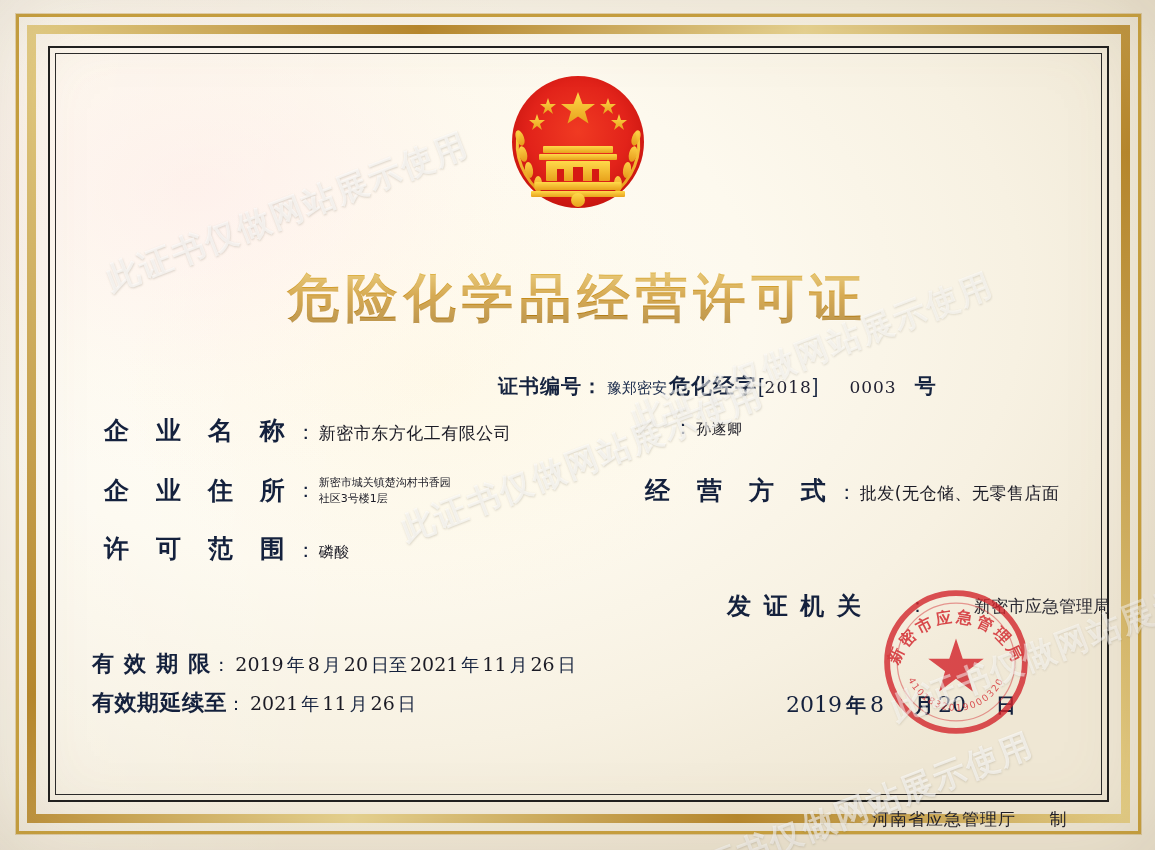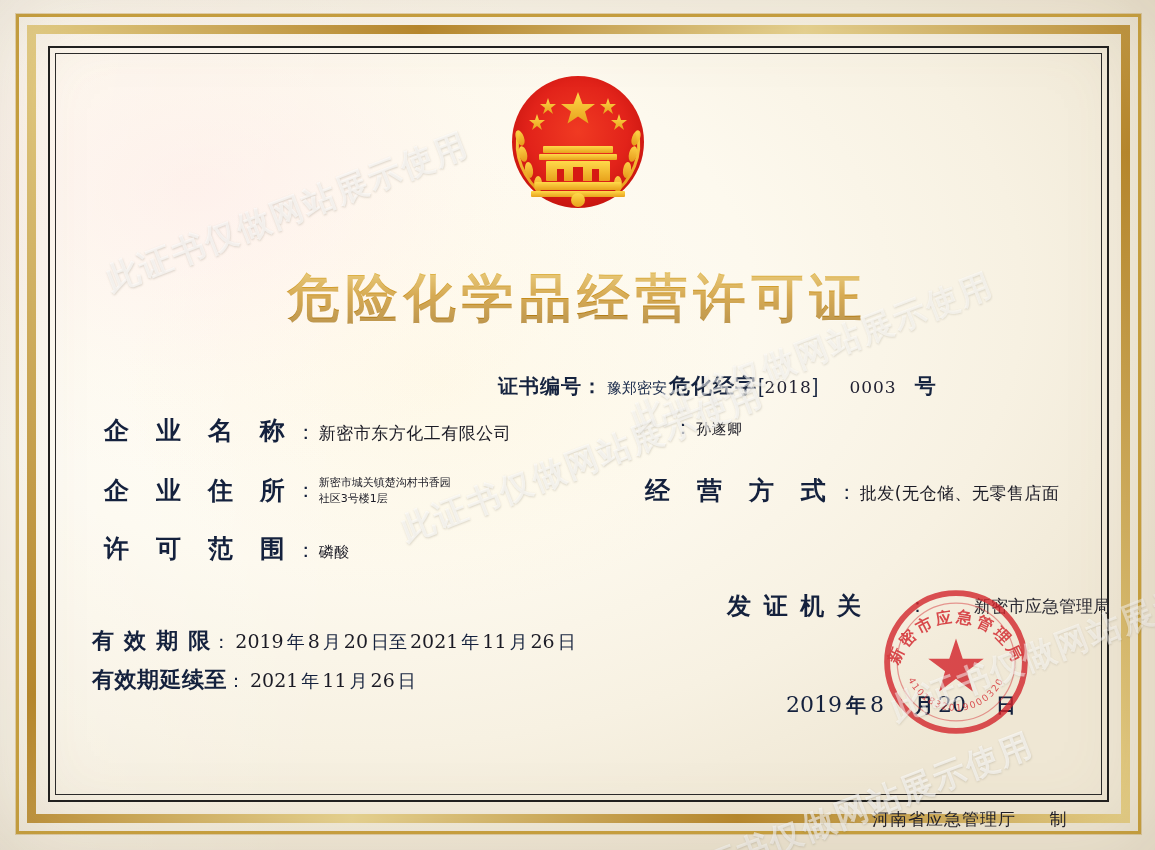--- a/index.html
+++ b/index.html
@@ -153,20 +153,21 @@
     font-size: 11px;
     color: #1b1b25;
   }
 
   
   .validity {
     position: absolute;
     white-space: nowrap;
     display: flex;
     align-items: baseline;
+    margin-top: 23px;
   }
   .validity .label {
     font-size: 22px;
     font-weight: 700;
     color: #14213d;
     letter-spacing: 2px;
   }
   .validity .colon { font-size: 18px; color: #14213d; margin-right: 2px; }
   .validity .num {
     font-family: "DejaVu Serif", "Liberation Serif", serif;

